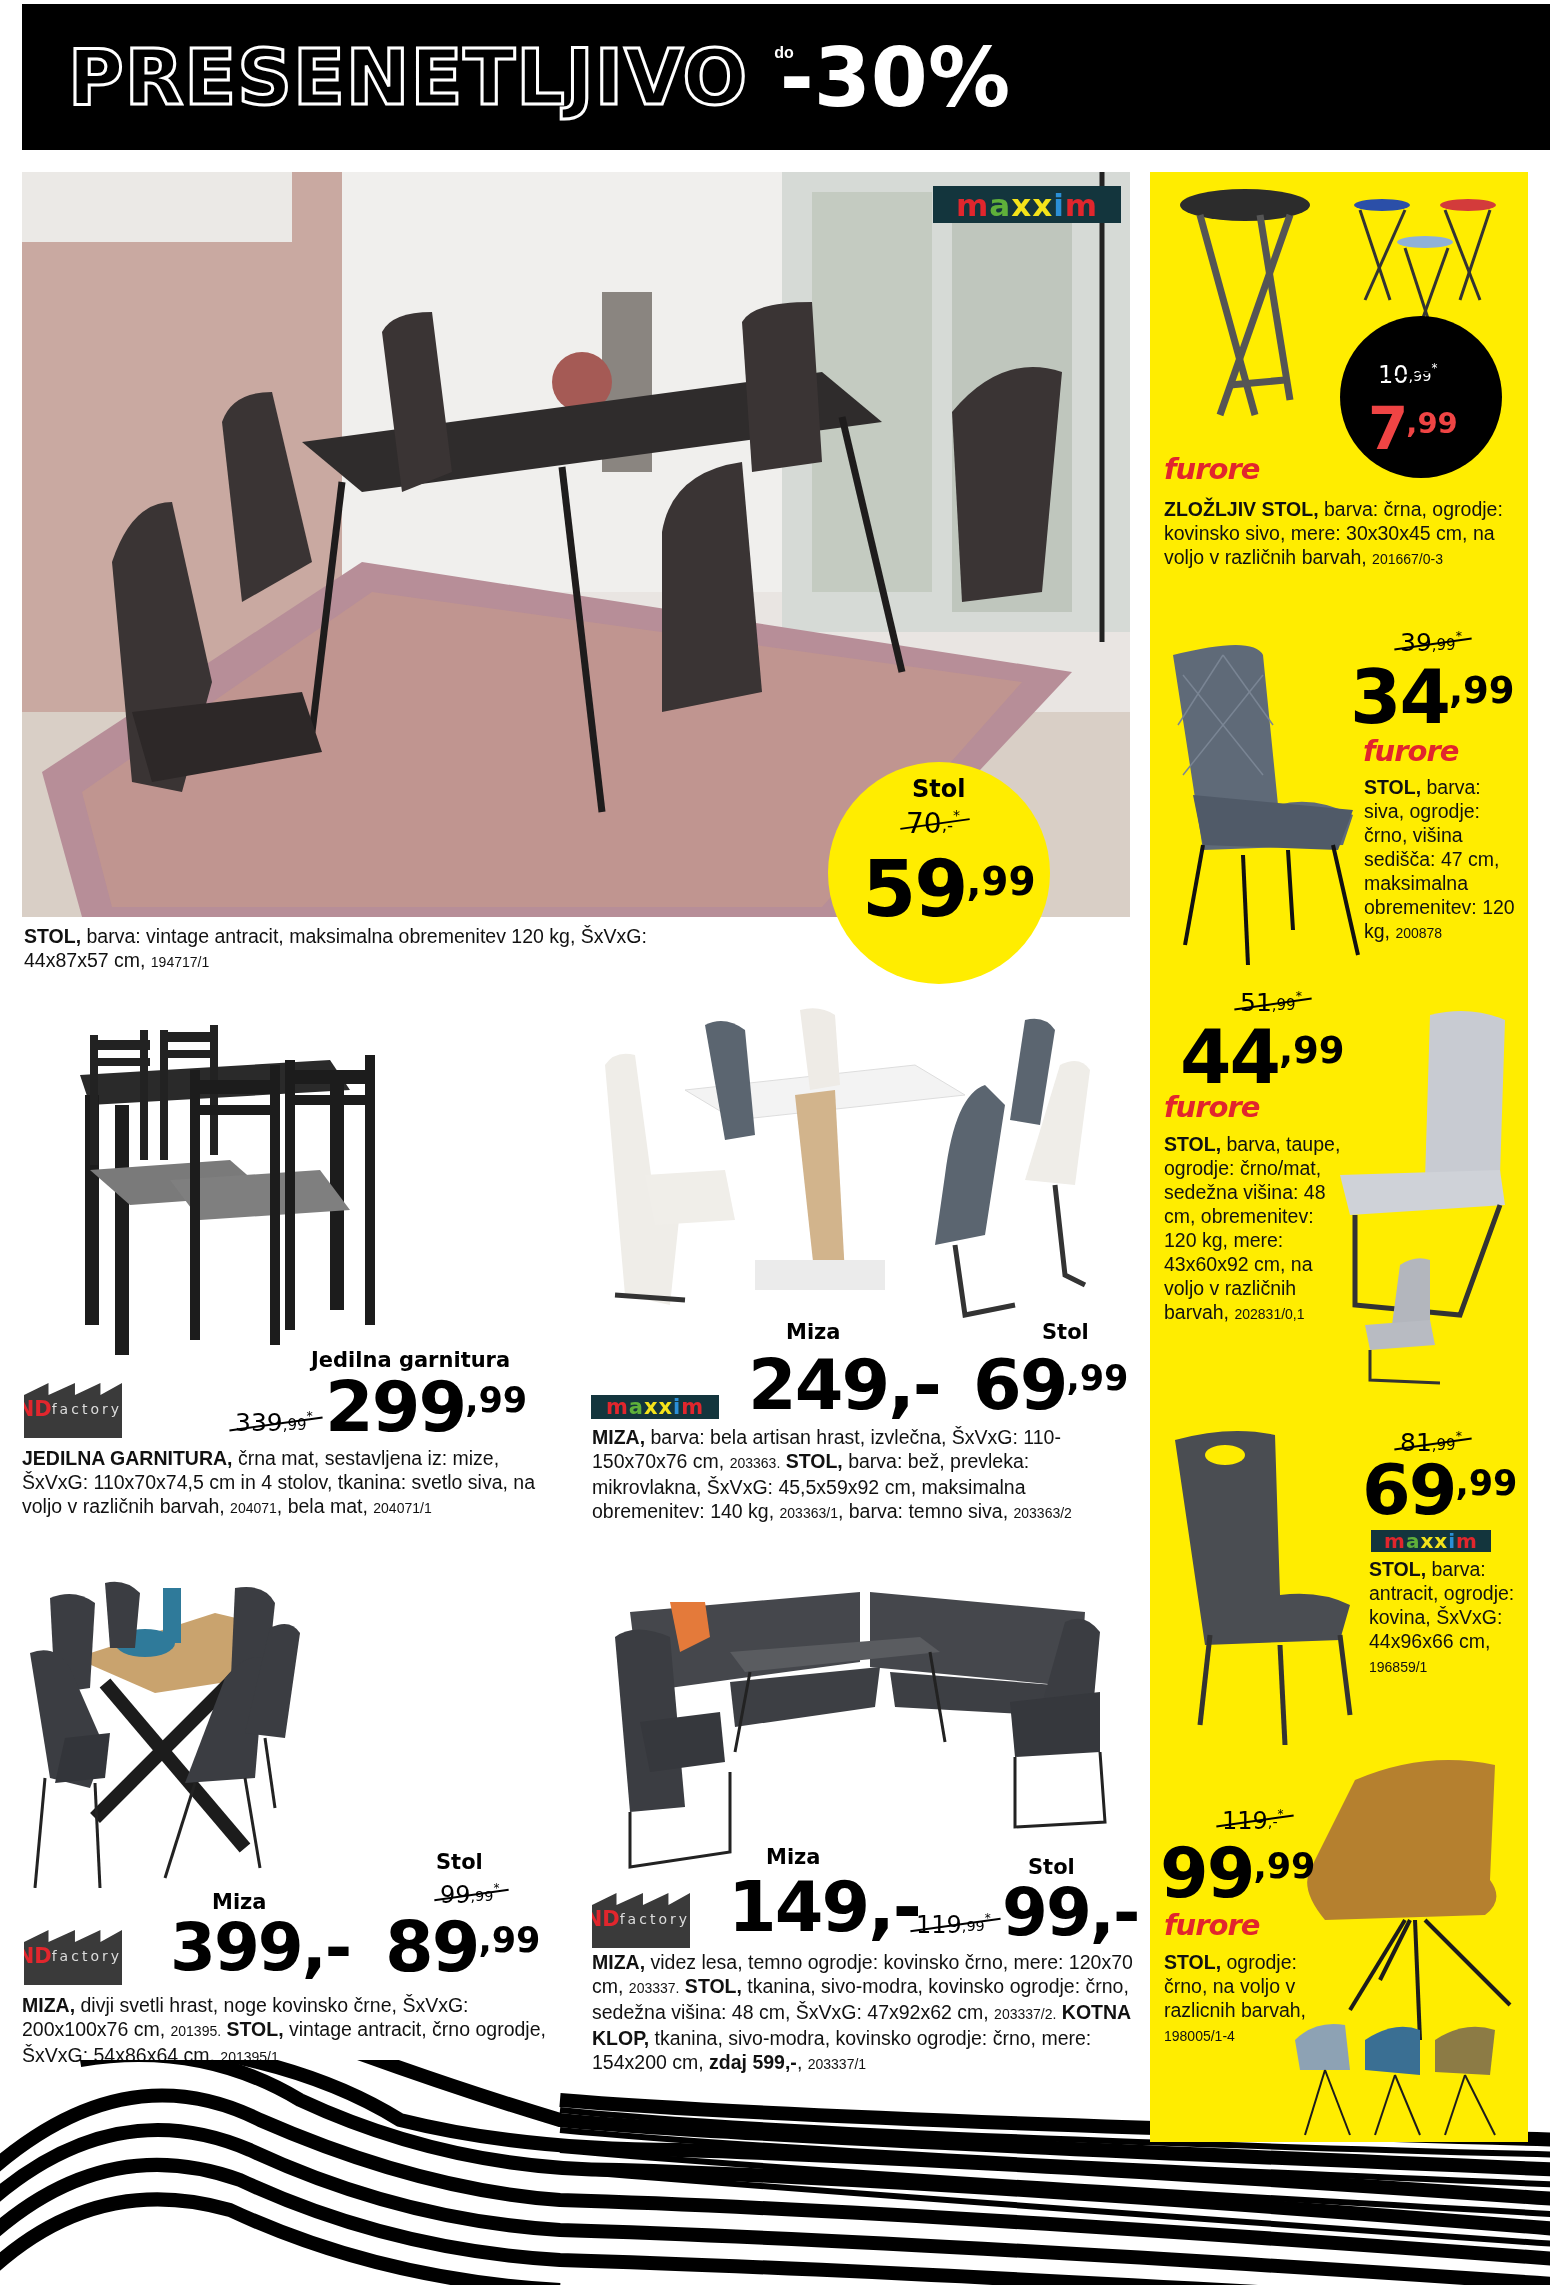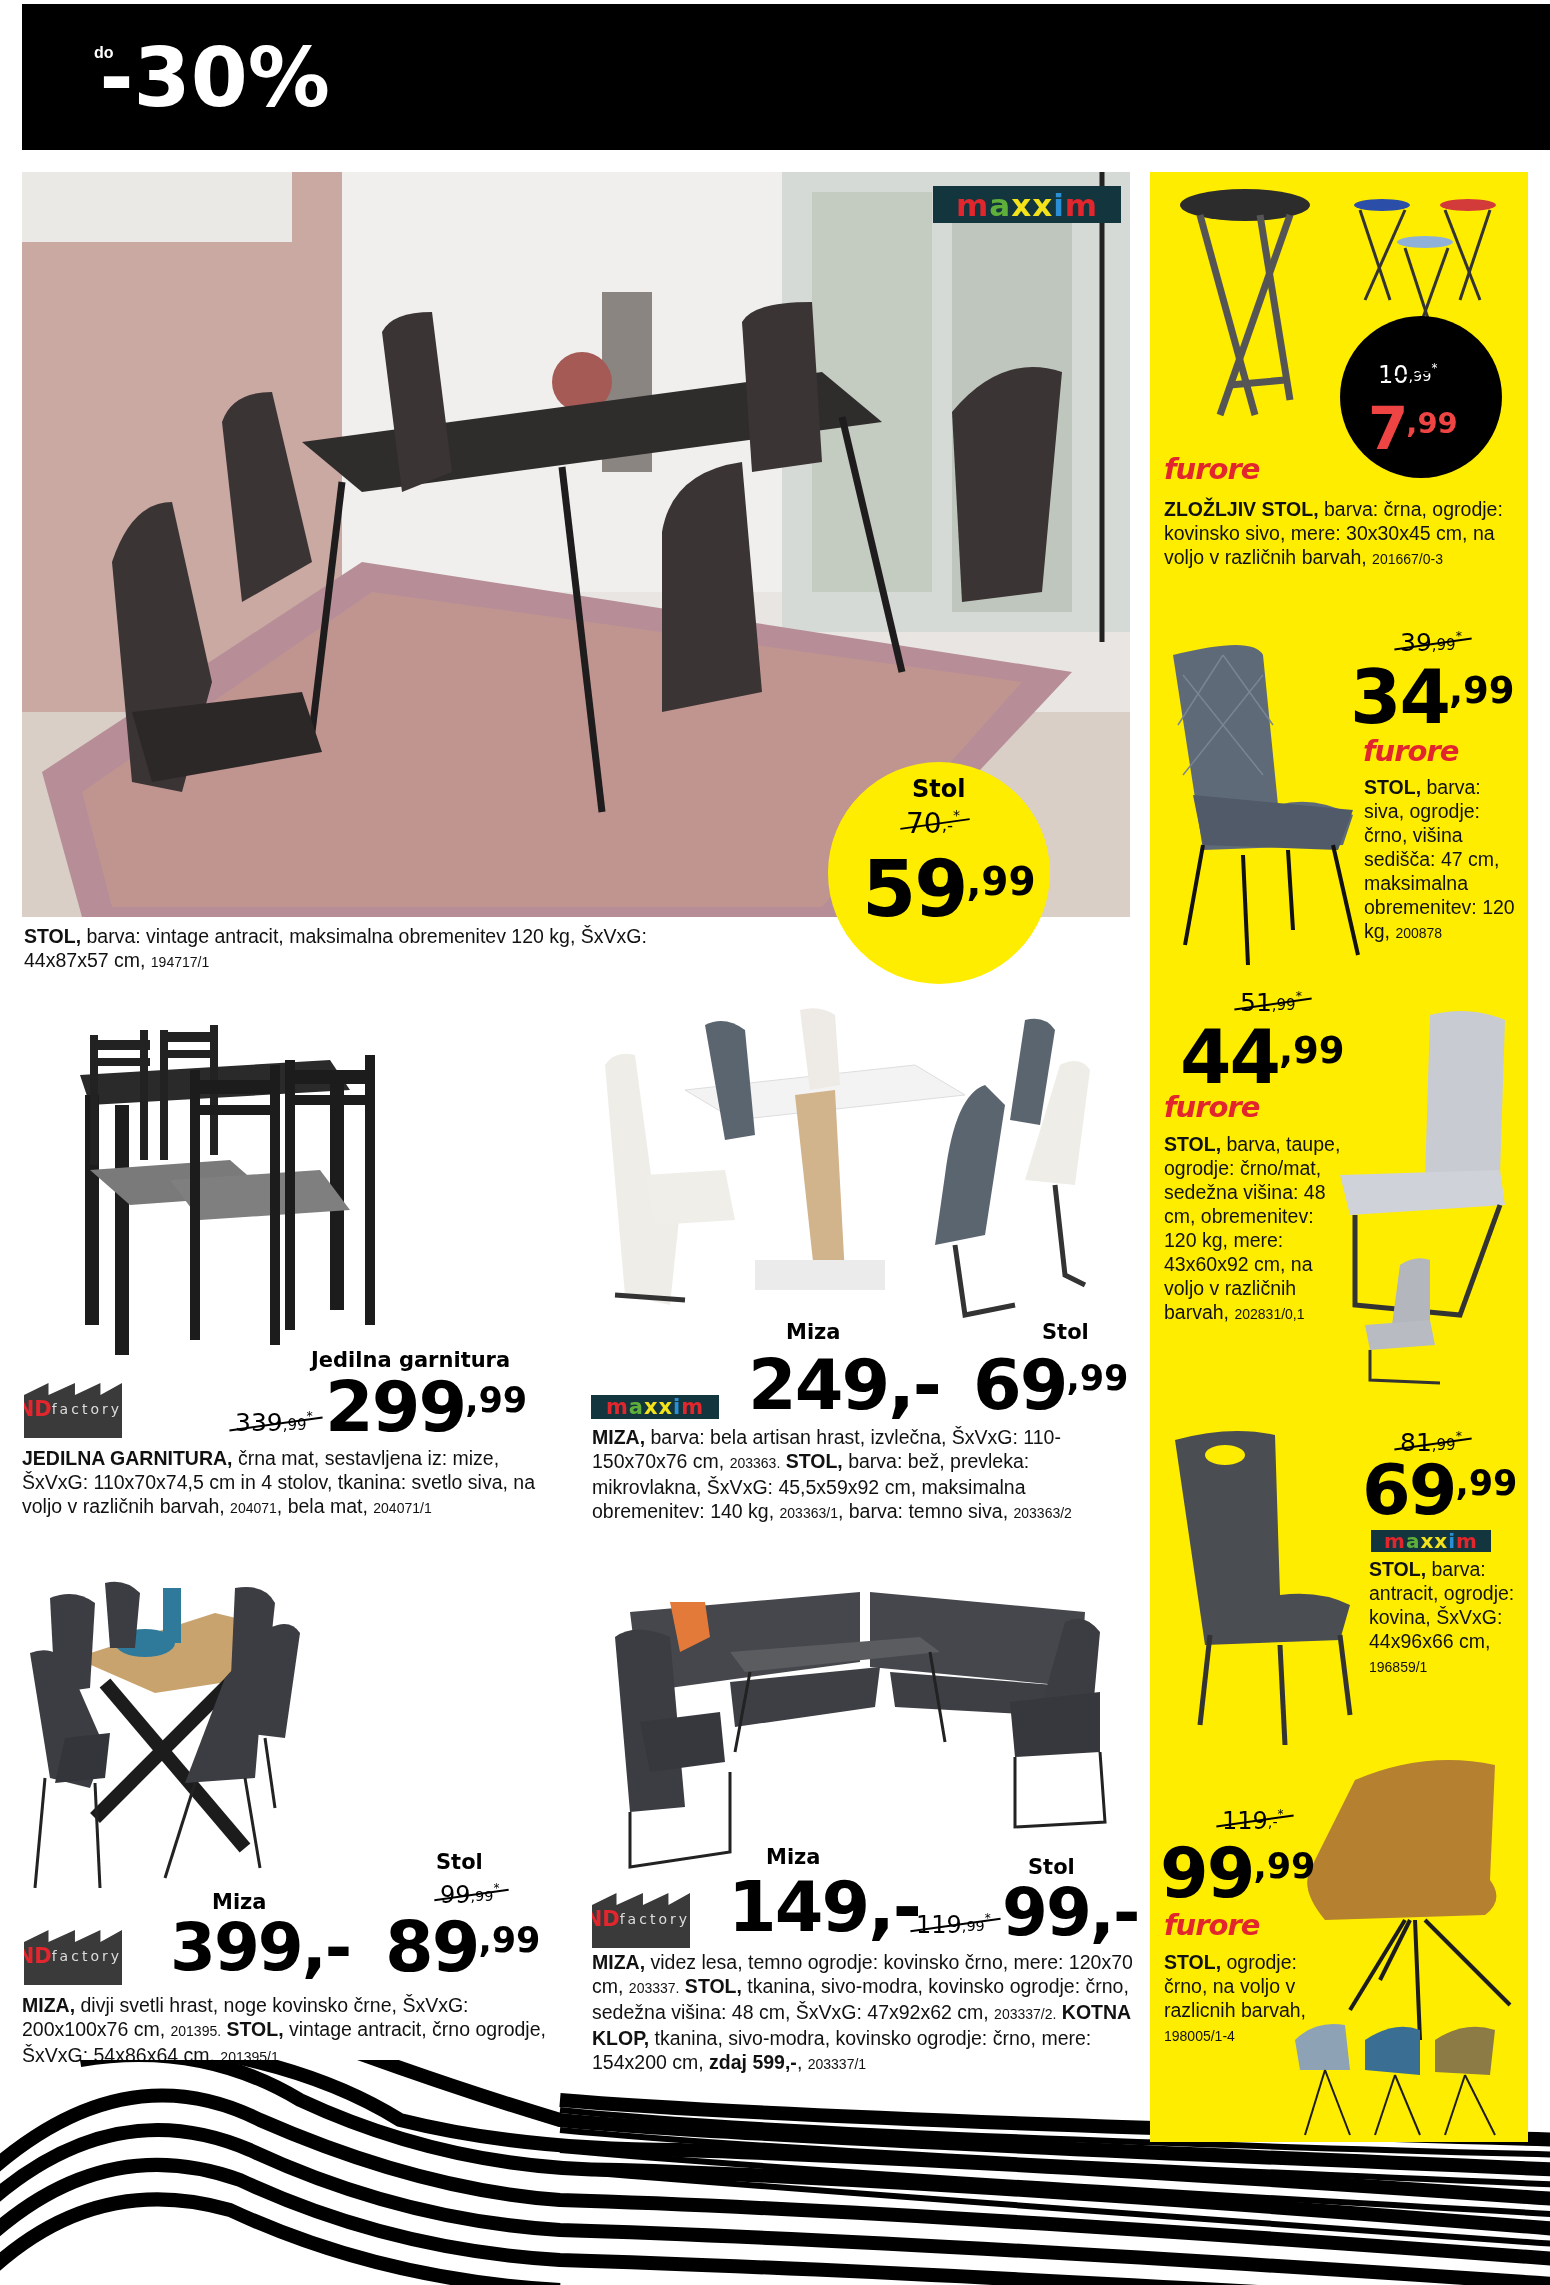--- a/index.html
+++ b/index.html
@@ -40,20 +40,21 @@
 
   .circle-black { position: absolute; border-radius: 50%; background: #000; }
   .circle-yellow { position: absolute; border-radius: 50%; background: #ffed00; }
 
   .stripes { position: absolute; left: 0; top: 2060px; width: 1550px; height: 225px; }
 </style>
 </head>
 <body>
 
 <div class="banner">
+  <span class="outline">PRESENETLJIVO</span>
   <span class="disc">
     <span class="do">do</span>
     <span class="pct">-30%</span>
   </span>
 </div>
 
 <div class="img" style="left:22px; top:172px; width:1108px; height:745px;">
   <svg viewBox="0 0 1108 745" preserveAspectRatio="none">
     <rect width="1108" height="745" fill="#e9e5e2"></rect>
     <rect x="0" y="0" width="320" height="540" fill="#c9a9a1"></rect>

